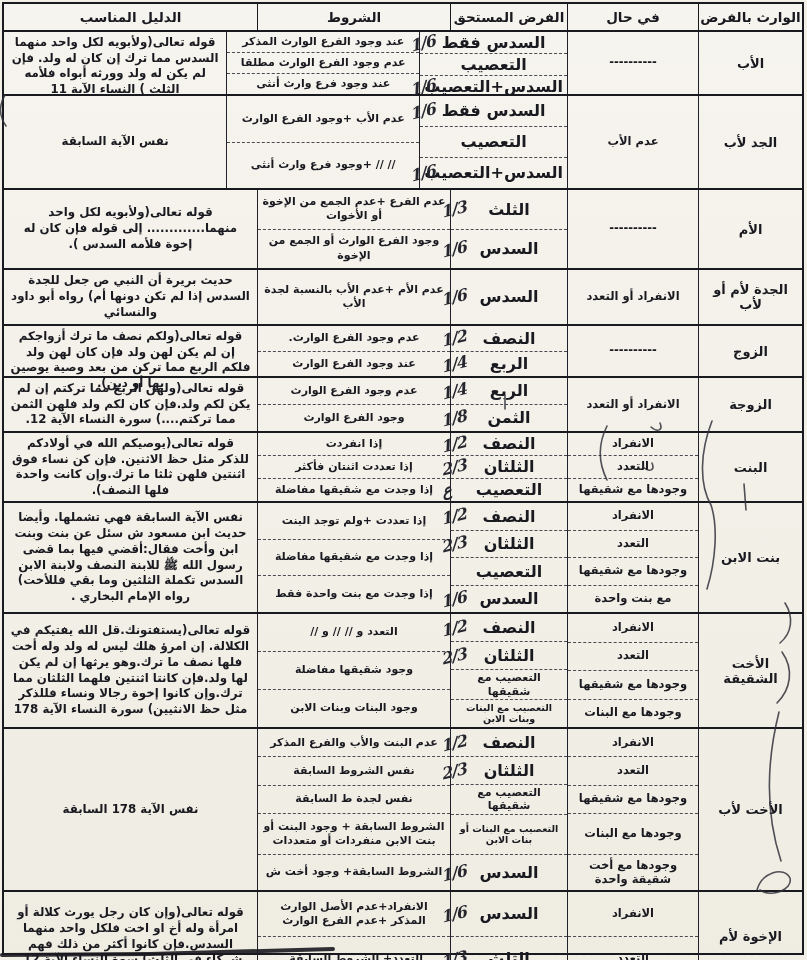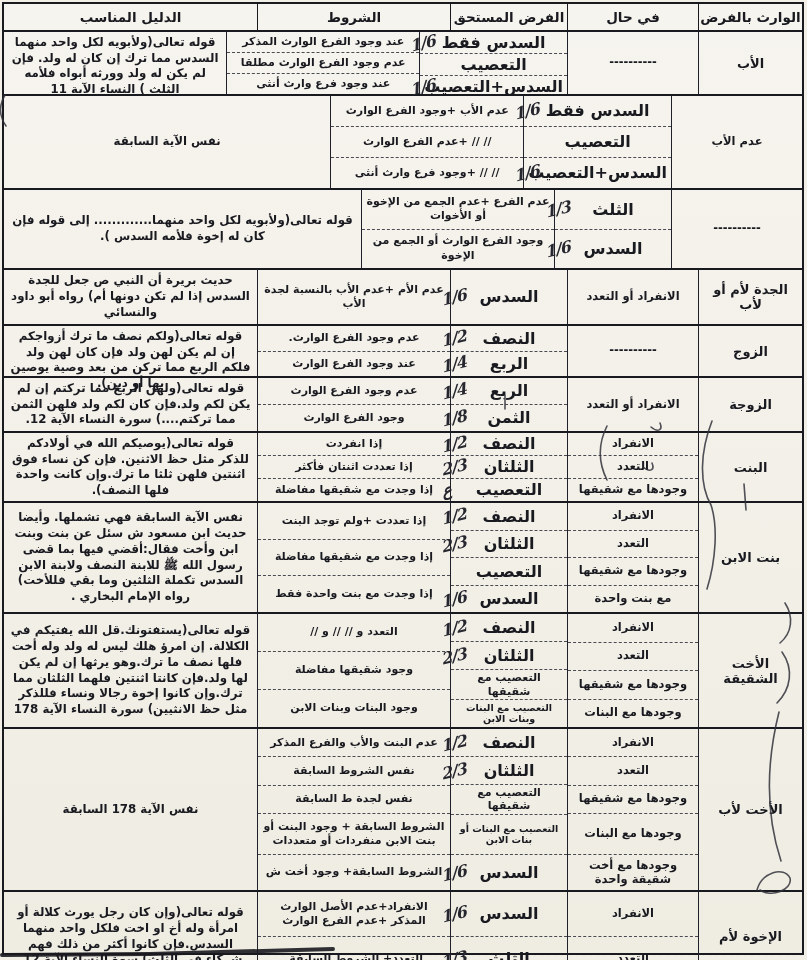--- a/index.html
+++ b/index.html
@@ -91,46 +91,51 @@
           <div class="col cond-col">
             <div class="subcell cond-cell" style="flex: 1 1 0%;">عند وجود الفرع الوارث المذكر</div>
             <div class="subcell cond-cell" style="flex: 1 1 0%;">عدم وجود الفرع الوارث مطلقا</div>
             <div class="subcell cond-cell" style="flex: 1 1 0%;">عند وجود فرع وارث أنثى</div>
           </div>
           <div class="col evid-col">
             <div class="merged evid-cell">قوله تعالى(ولأبويه لكل واحد منهما السدس مما ترك إن كان له ولد. فإن لم يكن له ولد وورثه أبواه فلأمه الثلث ) النساء الآية 11</div>
           </div>
         </div>
         <div class="grp" style="height: 92px;">
+          <div class="col heir-col">
+            <div class="heir-cell">الجد لأب</div>
+          </div>
           <div class="col case-col">
             <div class="merged case-cell">عدم الأب</div>
           </div>
           <div class="col share-col">
             <div class="subcell share-cell" style="flex: 1 1 0%;">
               <span class="share-label">السدس فقط</span>
               <span class="hw-frac">1/6</span>
             </div>
             <div class="subcell share-cell" style="flex: 1 1 0%;">
               <span class="share-label">التعصيب</span>
             </div>
             <div class="subcell share-cell" style="flex: 1 1 0%;">
               <span class="share-label">السدس+التعصيب</span>
               <span class="hw-frac">1/6</span>
             </div>
           </div>
           <div class="col cond-col">
             <div class="subcell cond-cell" style="flex: 1 1 0%;">عدم الأب +وجود الفرع الوارث</div>
-            <div class="subcell cond-cell" style="flex: 1 1 0%;">// // +عدم الفرع الوارث</div>
             <div class="subcell cond-cell" style="flex: 1 1 0%;">// // +وجود فرع وارث أنثى</div>
           </div>
           <div class="col evid-col">
             <div class="merged evid-cell">نفس الآية السابقة</div>
           </div>
         </div>
         <div class="grp" style="height: 78px;">
+          <div class="col heir-col">
+            <div class="heir-cell">الأم</div>
+          </div>
           <div class="col case-col">
             <div class="merged case-cell">----------</div>
           </div>
           <div class="col share-col">
             <div class="subcell share-cell" style="flex: 1 1 0%;">
               <span class="share-label">الثلث</span>
               <span class="hw-frac">1/3</span>
             </div>
             <div class="subcell share-cell" style="flex: 1 1 0%;">
               <span class="share-label">السدس</span>

